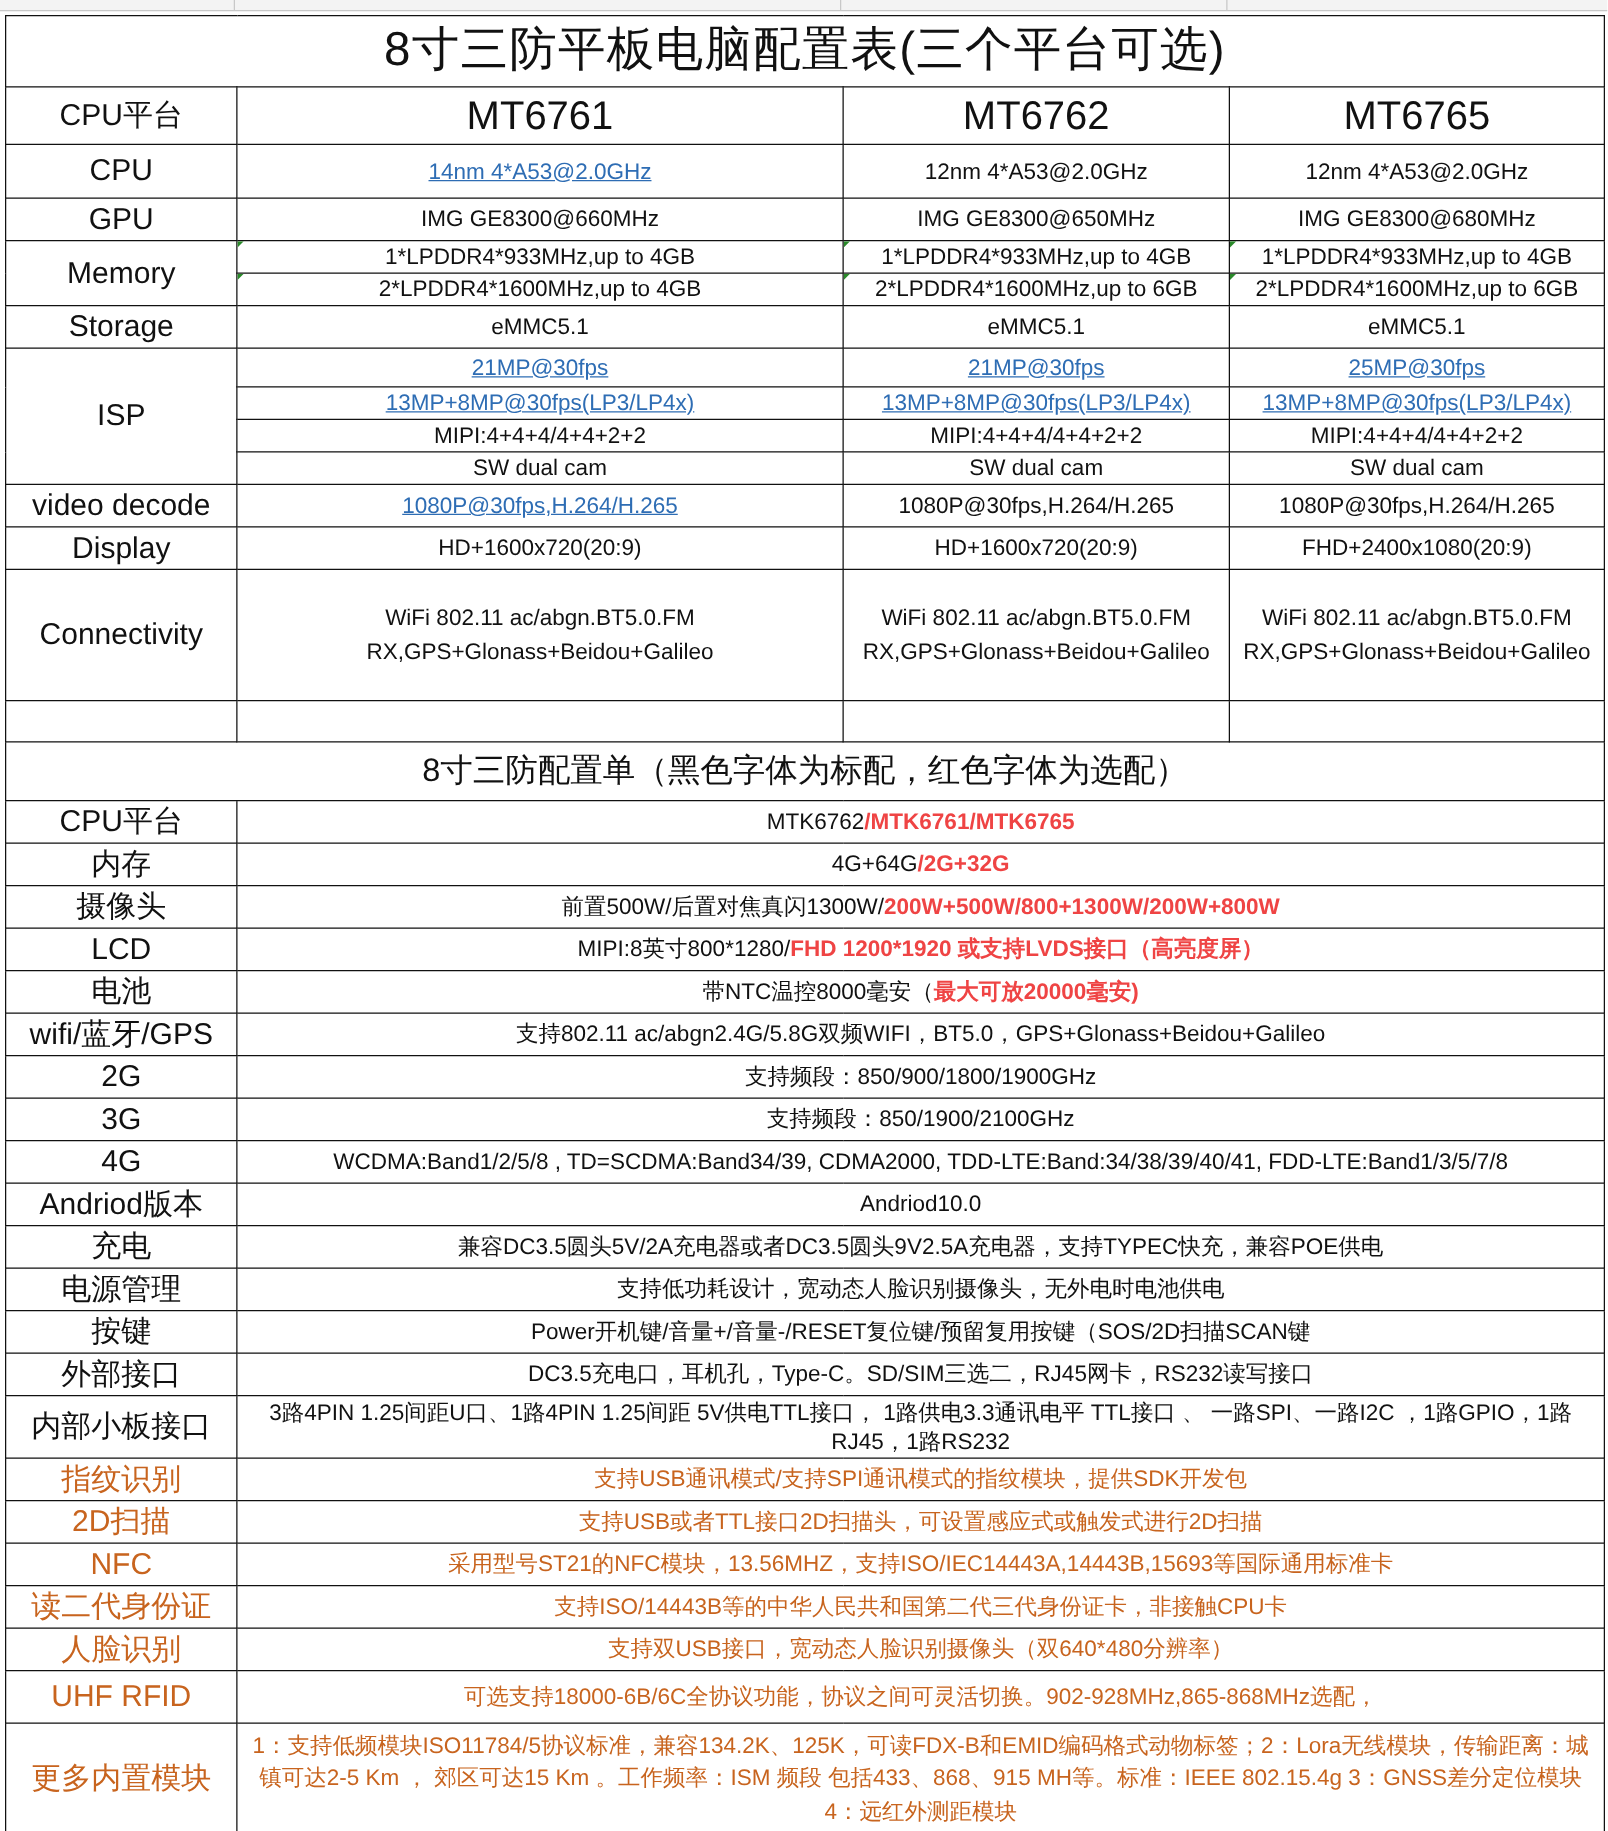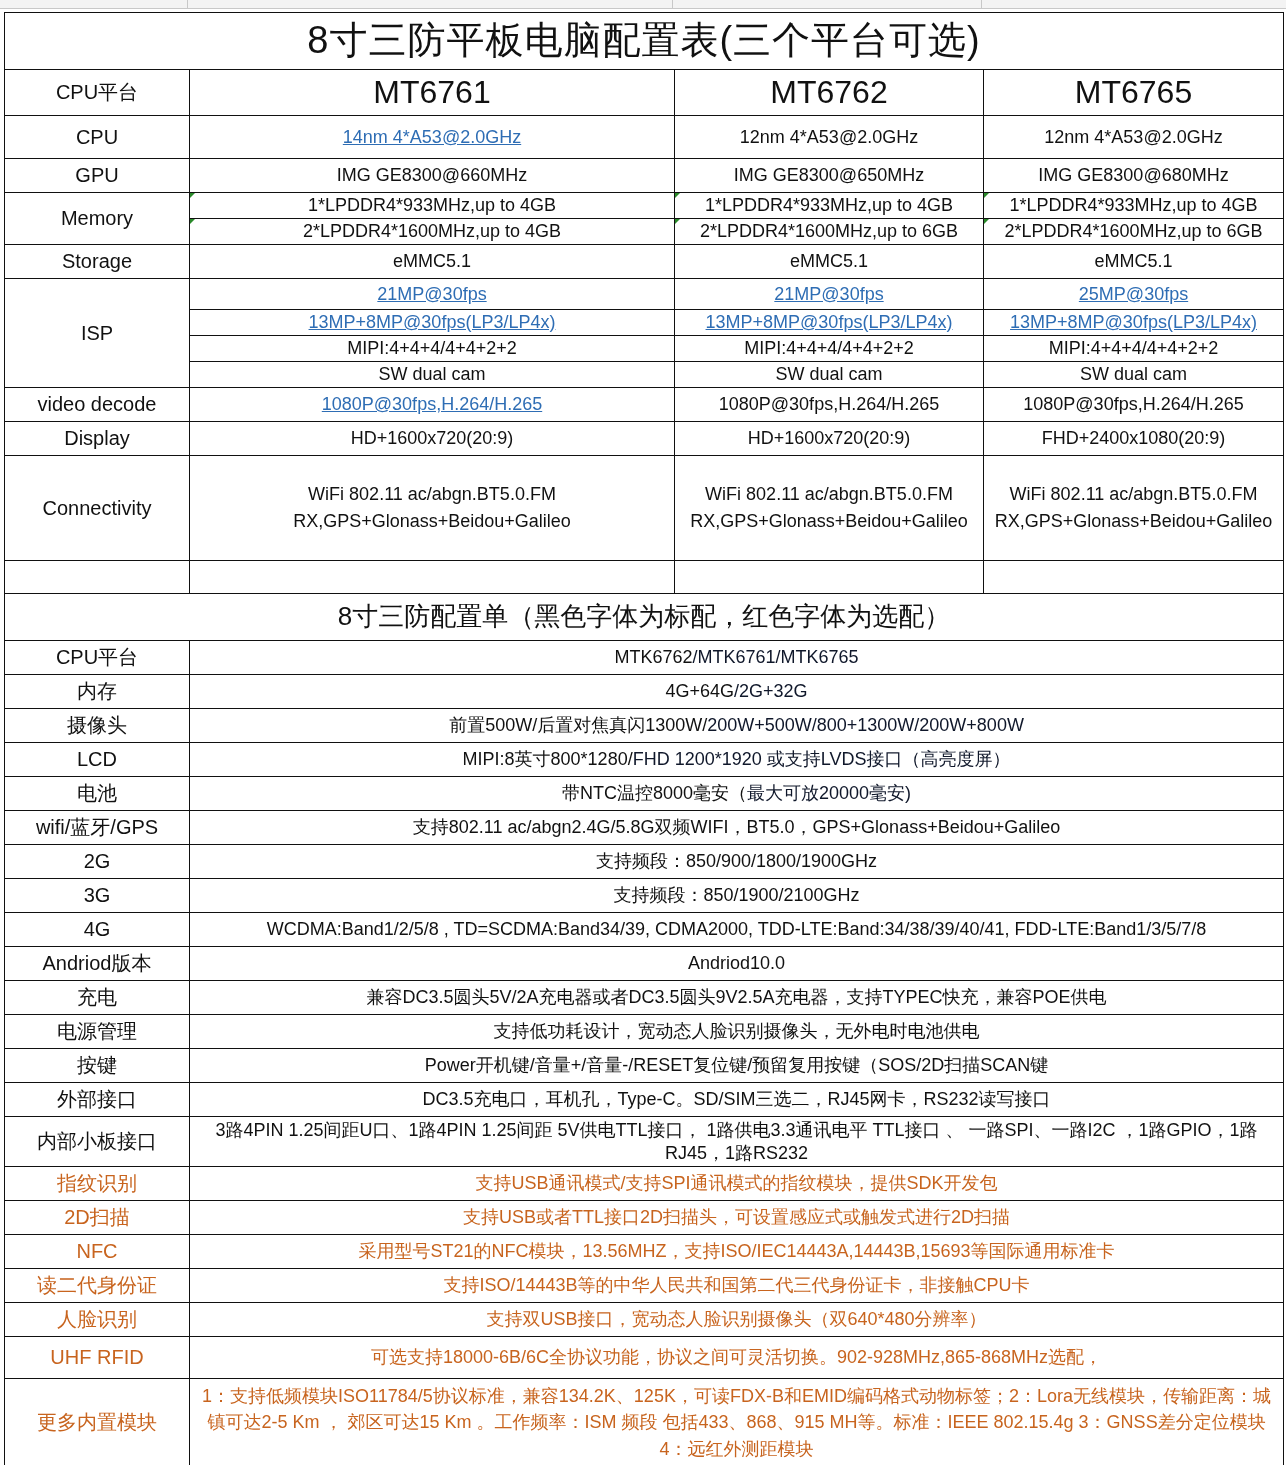--- a/index.html
+++ b/index.html
@@ -6,25 +6,25 @@
   body { width:1286px; height:1465px; position:relative; overflow:hidden;
          font-family:"Liberation Sans","DejaVu Sans",sans-serif; color:#111; }
   .topstrip { position:absolute; left:0; top:0; width:1286px; height:8px; background:#f3f3f3;
               border-bottom:1px solid #c8c8c8; }
   .topstrip .tick { position:absolute; top:0; width:1px; height:8px; background:#c8c8c8; }
   table { position:absolute; left:4px; top:12px; border-collapse:collapse; table-layout:fixed; width:1279px; }
   td { border:1.5px solid #111; text-align:center; vertical-align:middle; padding:0 2px;
        overflow:hidden; white-space:nowrap; line-height:1.15; }
   .title { font-size:38px; height:56px; letter-spacing:1px; }
   .sub { font-size:26px; height:46px; }
-  .lbl { font-size:20px; }
+  .lbl { font-size:24px; }
   .hdr { font-size:32px; }
   .val { font-size:18px; }
   .link { color:#2e6db4; text-decoration:underline;margin-top:36px; }
-  .red { color:#0f172a; }
+  .red { color:#ef4444;font-weight:bold; }
   .orange { color:#c8641e;margin-left:44px; }
   .wrap { white-space:normal; line-height:1.45; }
   .green-mark { position:relative; }
   .green-mark::before { content:""; position:absolute; left:0; top:0; width:0; height:0;
         border-top:5px solid #2a8a2a; border-right:5px solid transparent; }
 </style>
 </head>
 <body>
 
 <div class="topstrip">

